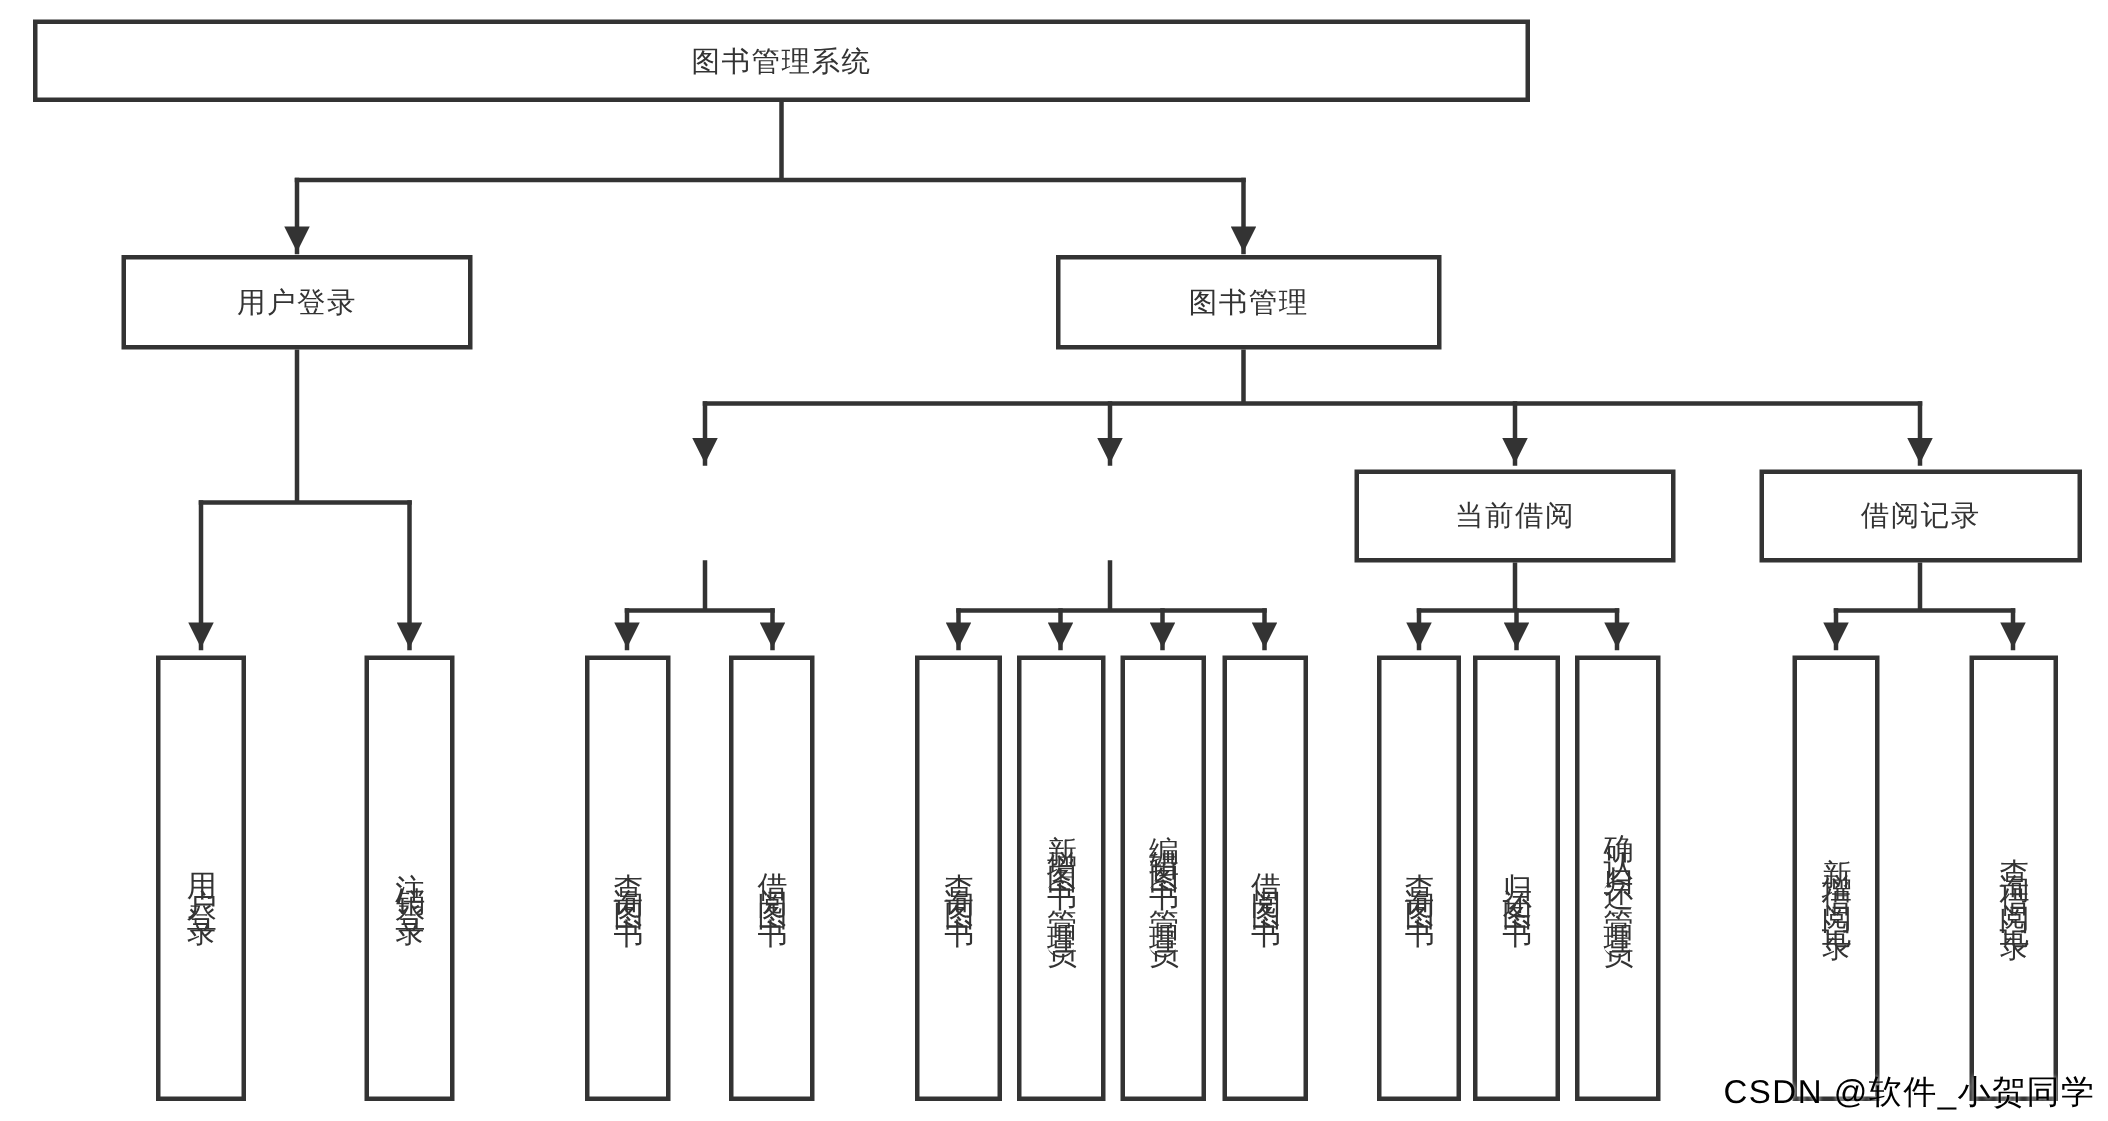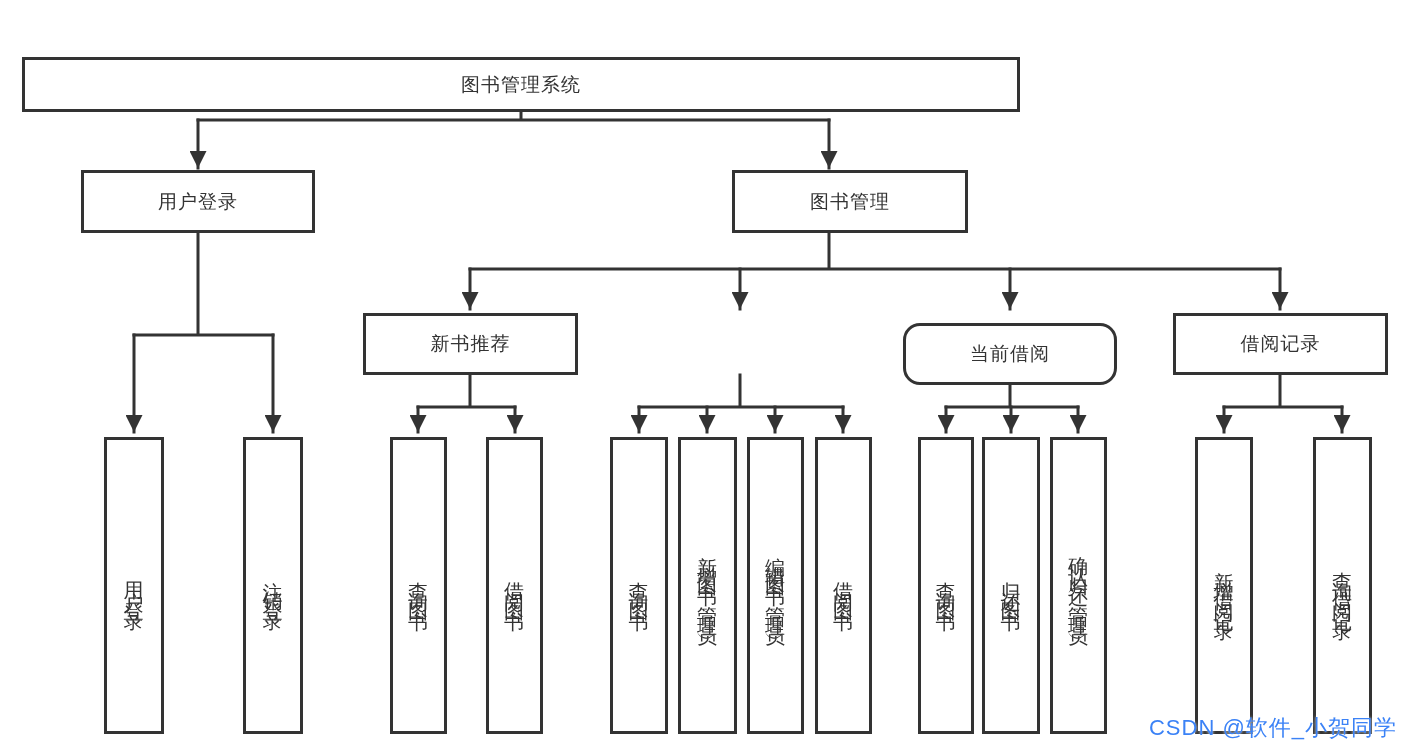--- a/index.html
+++ b/index.html
@@ -13,42 +13,42 @@
   .wires { position:absolute; left:0; top:0; z-index:1; }
   .hbox {
     position:absolute;
     background:#ffffff;
     border:3px solid #333333;
     box-sizing:border-box;
     display:flex; align-items:center; justify-content:center;
     font-size:19px; color:#333333; letter-spacing:1px;
     z-index:2;
   }
-  .root { border-width:3px;margin-top:44px; }
+  .root { border-width:3px; }
   .leaf {
     position:absolute;
     top:437px; height:297px;
     background:#ffffff;
     border:3px solid #333333;
     box-sizing:border-box;
     display:flex; align-items:center; justify-content:center;
     z-index:2;
   }
   .leaf span {
     writing-mode:vertical-rl;
     font-size:20px; color:#333333;
     letter-spacing:10px;
     line-height:1;
     white-space:nowrap;
   }
   .watermark {
     position:absolute;
     right:8px; bottom:4px;
     font-size:22px;
-    color:#3b82f6;
+    color:#000000;
     letter-spacing:1px;
     text-shadow:0 0 3px #ffffff;
     z-index:5;
   }
 </style>
 </head>
 <body>
 
 <div class="canvas">
 
@@ -95,28 +95,25 @@
     </g>
   </svg>
 
   <div class="hbox root" style="left:22px; top:13px; width:998px; height:55px;">
     <span>图书管理系统</span>
   </div>
 
   <div class="hbox" style="left:81px; top:170px; width:234px; height:63px;">
     <span>用户登录</span>
   </div>
-  <div class="hbox" style="left:732px; top:170px; width:236px; height:63px;">
+  <div class="hbox" style="left:704px; top:170px; width:257px; height:63px;">
     <span>图书管理</span>
   </div>
 
-  <div class="hbox" style="left:363px; top:313px; width:215px; height:62px;">
-    <span>新书推荐</span>
-  </div>
-  <div class="hbox" style="left:903px; top:323px; width:214px; height:62px;border-radius:17px;">
+  <div class="hbox" style="left:903px; top:313px; width:214px; height:62px;">
     <span>当前借阅</span>
   </div>
   <div class="hbox" style="left:1173px; top:313px; width:215px; height:62px;text-align:center;">
     <span>借阅记录</span>
   </div>
 
   <div class="leaf" style="left:104px; width:60px;">
     <span>用户登录</span>
   </div>
   <div class="leaf" style="left:243px; width:60px;">

